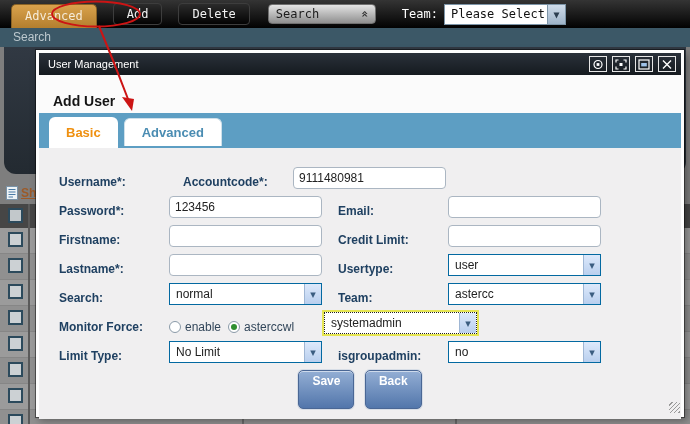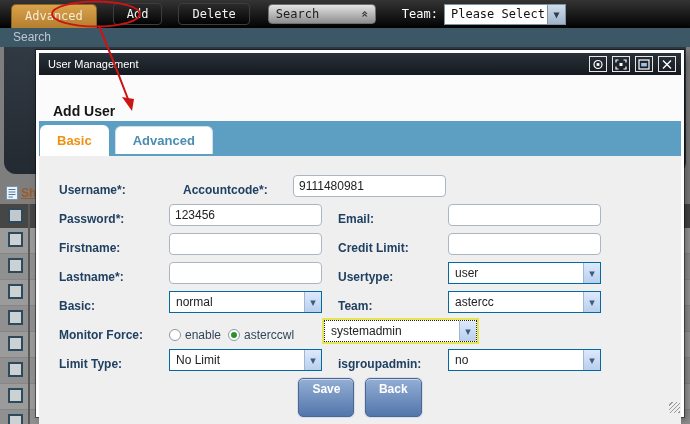--- a/index.html
+++ b/index.html
@@ -87,24 +87,24 @@
     height:22px; background:linear-gradient(#2a313a,#151a1f);
     display:flex; align-items:center; padding:0 5px 0 9px;
   }
   .titlebar .ttl { flex:1; color:#ffffff; font-size:11px; }
   .win-btn {
     width:18px; height:16px; margin-left:5px; background:transparent;
     border:1px solid #e6e6e6; display:flex; align-items:center; justify-content:center;
     cursor:pointer;
   }
   .dlg-body { position:relative; height:339px; background:#fbfbfb; }
-  .dlg-heading { padding:28px 0 0 14px; height:46px; font-size:14px; font-weight:bold; color:#151515; }
+  .dlg-heading { padding:18px 0 0 14px; height:38px; font-size:14px; font-weight:bold; color:#151515; }
 
   .tabbar {
-    height:35px; background:#5d9ec3; padding-left:1px;
+    height:35px; background:#5d9ec3; padding-left:10px;
     display:flex; align-items:flex-end;
   }
   .tab {
     background:#ffffff; border-radius:6px 6px 0 0; margin-right:6px;
     padding:0 17px; font-size:13px; font-weight:bold;
     display:flex; align-items:center; cursor:pointer;
   }
   .tab.active { height:31px; color:#ef9010; }
   .tab.inactive { height:28px; margin-bottom:2px; color:#4a8cb2; border:1px solid #cfe0ea; border-bottom:none; }
 
@@ -300,21 +300,21 @@
           <span class="flabel r2">Usertype:</span>
           <span class="fcell">
             <span class="sel">
               <span class="stxt">user</span>
               <span class="sarw">▾</span>
             </span>
           </span>
         </div>
 
         <div class="form-row">
-          <span class="flabel">Basic:</span>
+          <span class="flabel">Search:</span>
           <span class="fcell">
             <span class="sel">
               <span class="stxt">normal</span>
               <span class="sarw">▾</span>
             </span>
           </span>
           <span class="flabel r2">Team:</span>
           <span class="fcell">
             <span class="sel">
               <span class="stxt">astercc</span>

